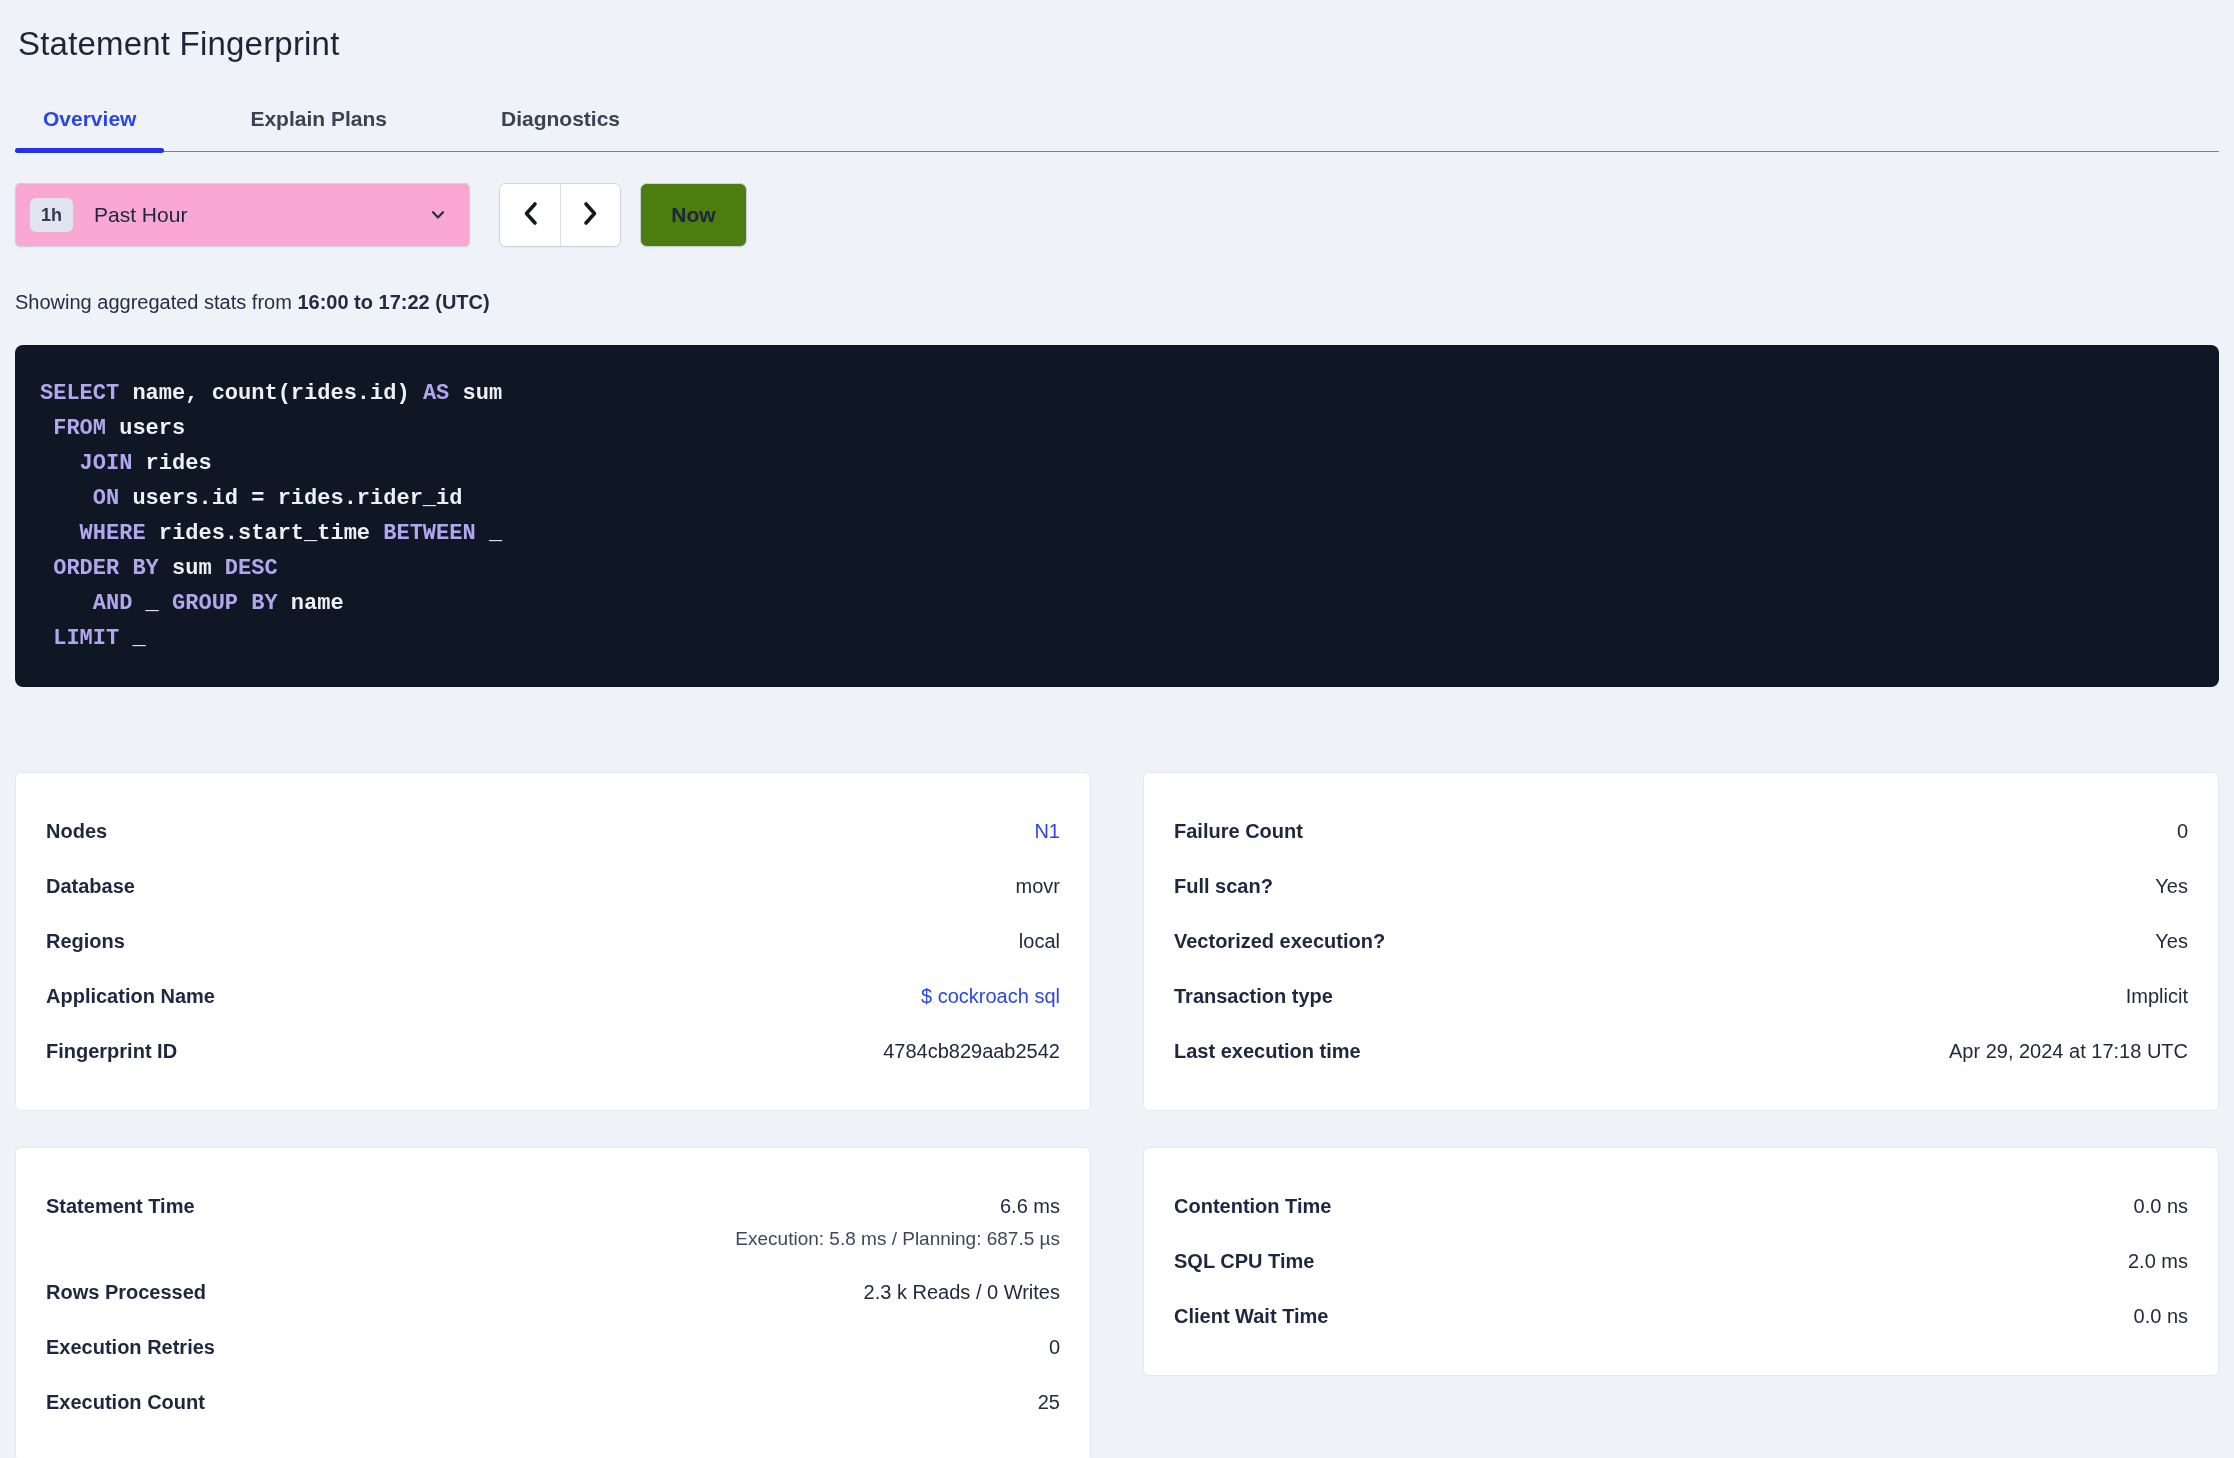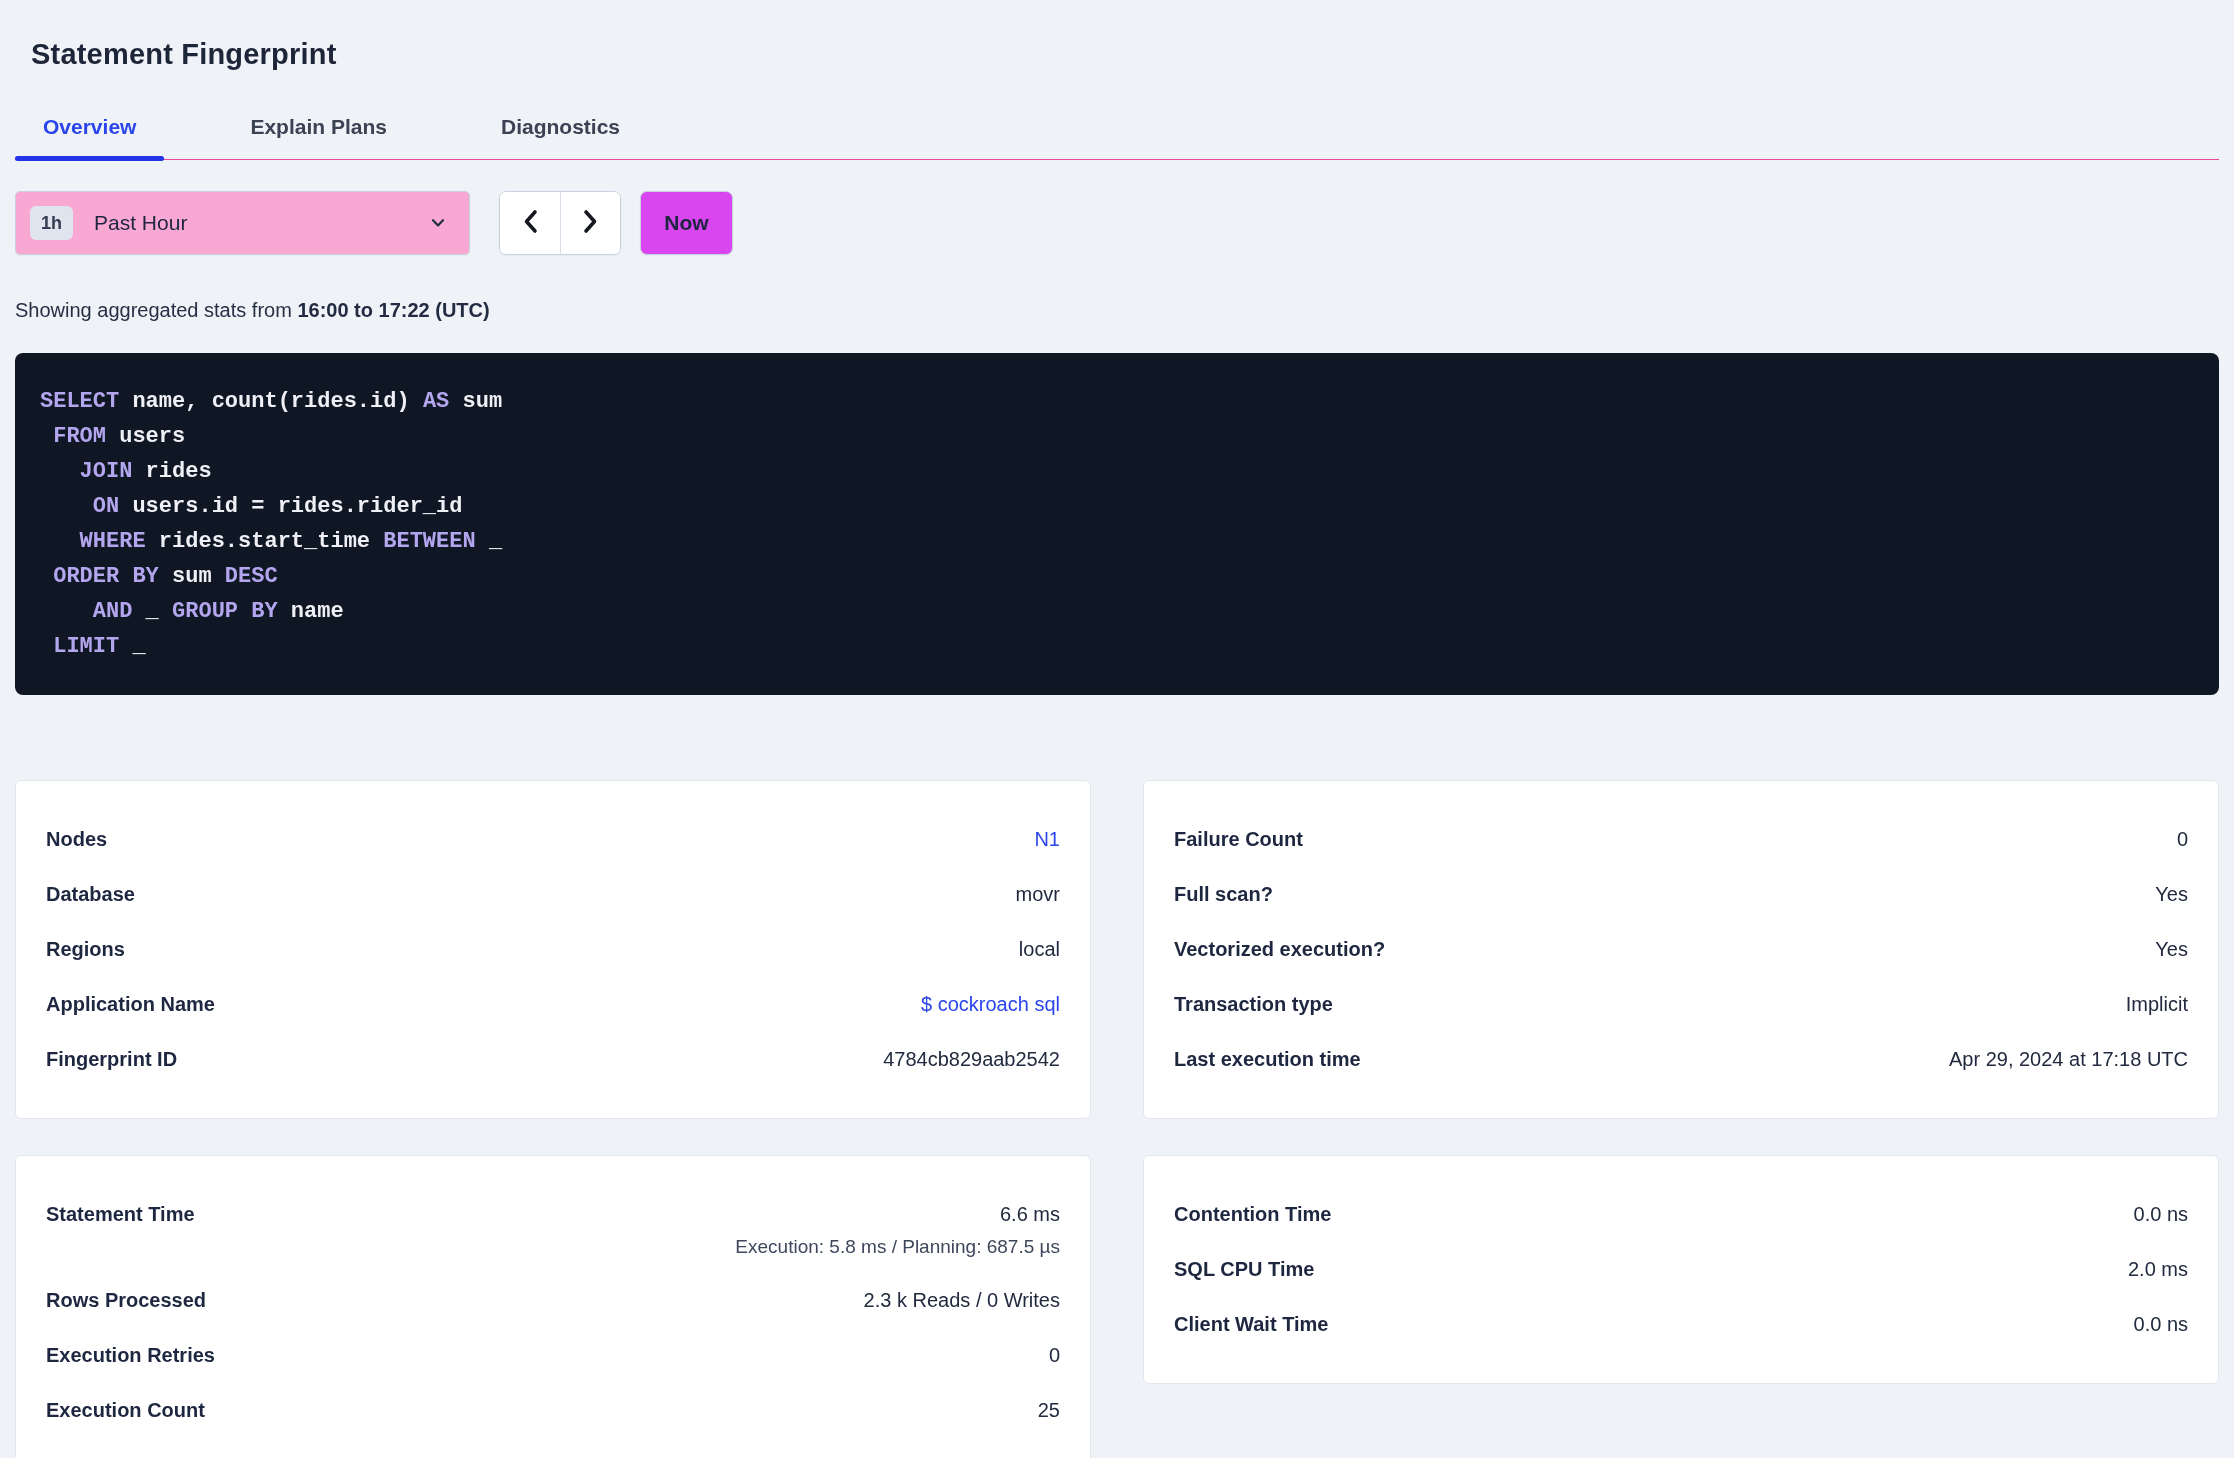--- a/index.html
+++ b/index.html
@@ -17,21 +17,21 @@
   html,body{margin:0;padding:0;}
   body{
     width:2234px;height:1458px;overflow:hidden;
     background:var(--page-bg);
     font-family:"Liberation Sans",sans-serif;
     color:#212a3e;
   }
   .page{padding:22px 15px 0 15px;}
 
   .page-title{
-    margin:16px;font-size:29px;font-weight:700;color:#1d2539;letter-spacing:.2px;
+    margin:3px;font-size:33px;font-weight:400;color:#1d2539;letter-spacing:.2px;
   }
 
   
   .tab-bar{display:flex;gap:58px;margin-top:44px;border-bottom:1px solid #ec4899;font-weight:bold;}
   .tab{
     padding:0 28px 20px 28px;font-size:21px;color:#3a4254;
     position:relative;cursor:pointer;white-space:nowrap;
   }
   .tab.active{color:var(--accent);}
   .tab.active::after{
@@ -58,21 +58,21 @@
     border:1px solid var(--control-border);border-radius:7px;overflow:hidden;
     box-shadow:0 1px 2px rgba(40,50,80,.05);
   }
   .nav-btn{
     width:60px;height:100%;display:flex;align-items:center;justify-content:center;
     background:#fff;border:none;padding:0;cursor:pointer;
   }
   .nav-btn + .nav-btn{border-left:1px solid #d8dee9;}
 
   .now-btn{
-    margin-left:19px;width:93px;height:64px;background:#d946ef;
+    margin-left:19px;width:107px;height:64px;background:#4d7c0f;
     border:1px solid var(--control-border);border-radius:7px;
     font-family:inherit;font-size:21px;font-weight:600;color:#1d2540;
     cursor:pointer;box-shadow:0 1px 2px rgba(40,50,80,.05);
   }
 
   
   .agg-note{margin-top:44px;font-size:20px;color:#272f45;}
   .agg-note b{font-weight:700;color:#222b42;margin-top:28px;}
 
   

